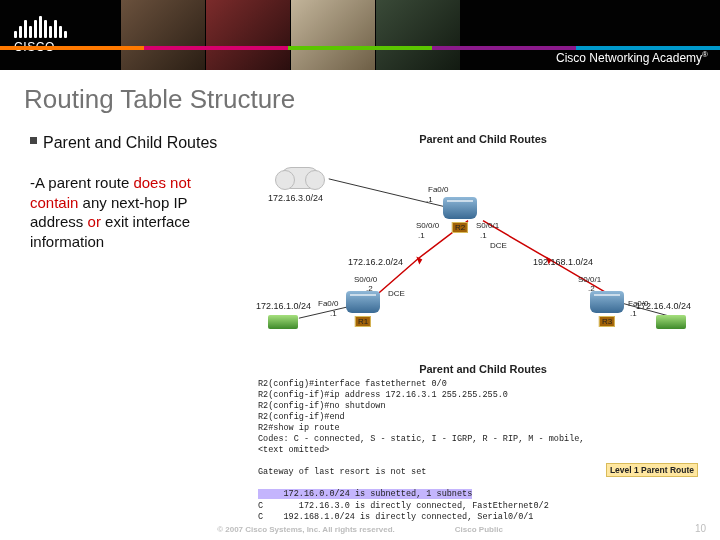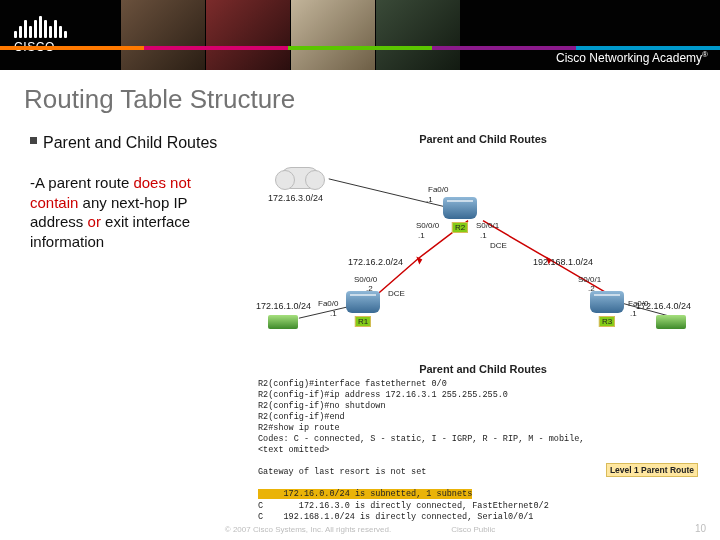--- a/index.html
+++ b/index.html
@@ -30,34 +30,34 @@
   .bullet .sq { width:7px; height:7px; background:#444; margin-top:4px; flex-shrink:0; }
   .bullet .tx { font-size:16px; color:#111; line-height:1.25; }
   .sub { font-size:15px; color:#111; line-height:1.3; margin-bottom:20px; }
   .red { color:#cc0000; }
   .diagram { flex:1; padding-left:6px; padding-right:12px; font-size:9px; color:#222; }
   .diag-title { text-align:center; font-weight:bold; font-size:11px; margin-bottom:4px; }
   .topo { position:relative; height:210px; border-bottom:1px solid transparent; }
   .router { position:absolute; width:34px; height:26px; }
   .router .body { width:34px; height:22px; background:linear-gradient(#8fb8d8,#3a6a94); border-radius:4px 4px 6px 6px; position:relative; }
   .router .body::before { content:""; position:absolute; left:4px; right:4px; top:3px; height:2px; background:rgba(255,255,255,.6); }
-  .router .lbl { position:absolute; left:50%; transform:translateX(-50%); bottom:-10px; background:#84cc16; border:1px solid #d9bb5a; padding:0 2px; font-size:8px; }
+  .router .lbl { position:absolute; left:50%; transform:translateX(-50%); bottom:-10px; background:#a16207; border:1px solid #d9bb5a; padding:0 2px; font-size:8px; }
   .switch { position:absolute; width:30px; height:14px; background:linear-gradient(#a6e07e,#3e8a2a); border-radius:2px; }
   .cloud { position:absolute; width:40px; height:22px; background:#e6e6e6; border:1px solid #bbb; border-radius:12px; }
   .cloud::before,.cloud::after{content:"";position:absolute;background:#e6e6e6;border:1px solid #bbb;border-radius:50%;}
   .cloud::before{width:18px;height:18px;left:-6px;top:2px;}
   .cloud::after{width:18px;height:18px;right:-6px;top:2px;}
   .net-lbl { position:absolute; font-size:9px; white-space:nowrap; }
   .if-lbl { position:absolute; font-size:8px; white-space:nowrap; color:#222; }
   svg.wires { position:absolute; left:0; top:0; width:100%; height:100%; }
   .cli-title { text-align:center; font-weight:bold; font-size:11px; margin-top:4px; margin-bottom:4px; }
   .cli { font-family:"Courier New",monospace; font-size:8.5px; line-height:1.3; color:#222; white-space:pre; background:#fff; }
-  .cli .hl { background:#eab308; }
+  .cli .hl { background:#c4b5fd; }
   .callout { position:absolute; right:10px; background:#ffe7a0; border:1px solid #d9bb5a; font-size:8.5px; padding:1px 3px; }
-  .footer { position:absolute; left:0; right:0; bottom:6px; display:flex; justify-content:center; gap:60px; font-size:8px; color:#bdbdbd; }
+  .footer { position:absolute; left:0; right:0; bottom:6px; display:flex; justify-content:center; gap:60px; font-size:8px; color:#bdbdbd;font-weight:bold; }
   .pg { position:absolute; right:14px; bottom:6px; font-size:10px; color:#bdbdbd; }
 </style>
 </head>
 <body>
 
 <div class="banner">
   <div class="cisco-logo">
     <div class="bars">
       <span style="height:7px"></span>
         <span style="height:12px"></span>

